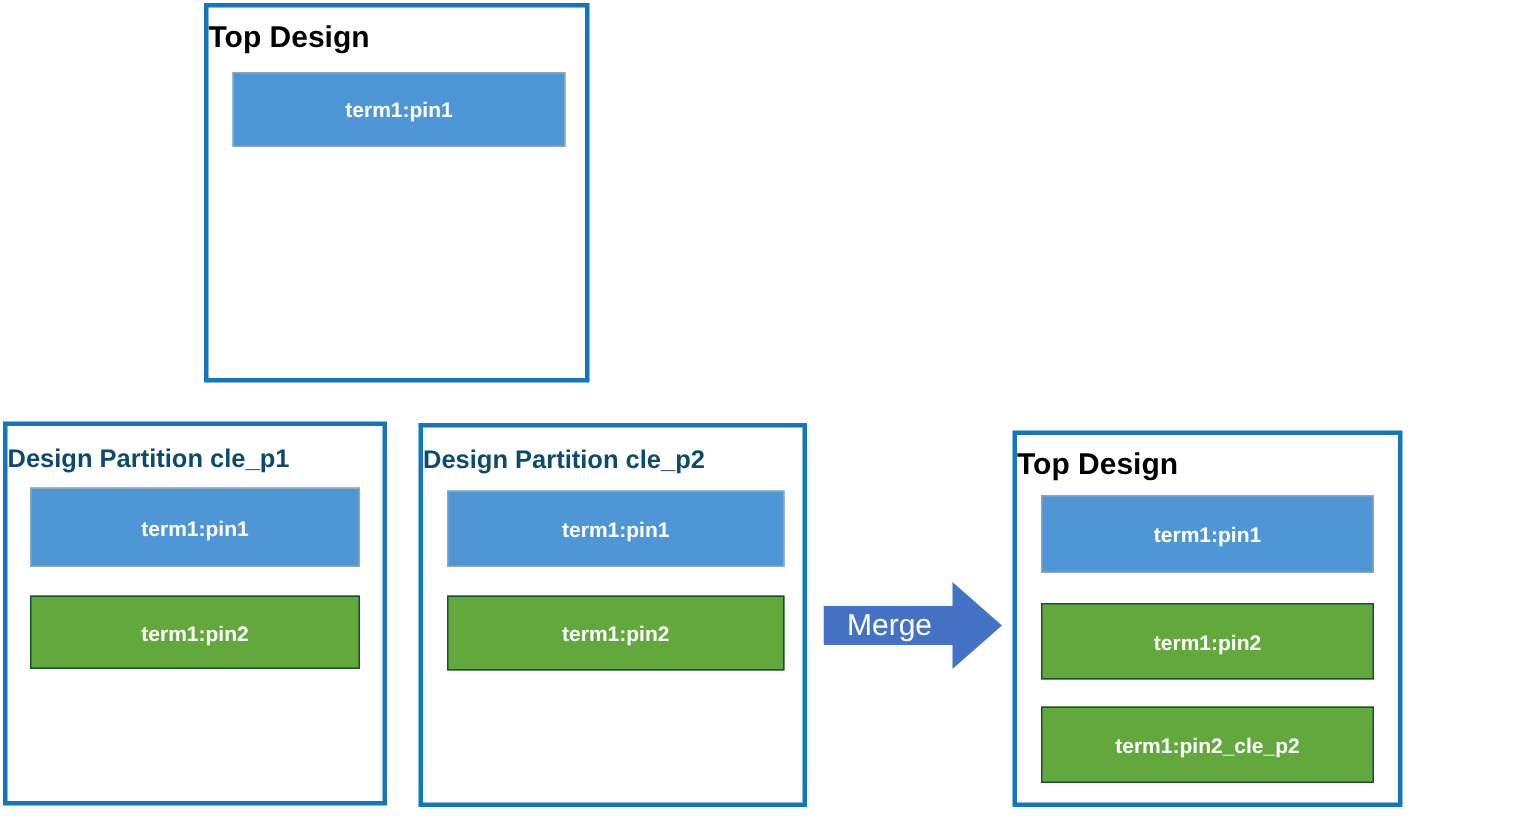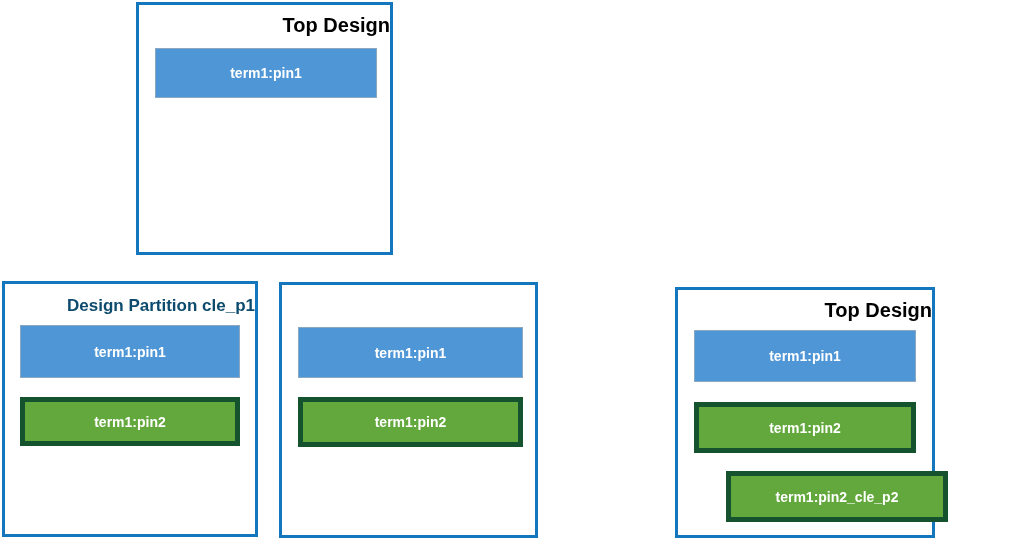--- a/index.html
+++ b/index.html
@@ -18,21 +18,21 @@
   .outer-box {
     position: absolute;
     background: #ffffff;
     border: 3px solid #1477be;
     box-sizing: border-box;
   }
   .box-title {
     position: absolute;
     left: 0;
     width: 100%;
-    text-align: right;
+    text-align: left;
     font-weight: bold;
     white-space: nowrap;
   }
   .top-title {
     top: 9px;
     color: #000000;
     font-size: 20px;
   }
   .part-title {
     top: 12px;
@@ -49,21 +49,21 @@
     font-weight: bold;
     font-size: 14px;
     white-space: nowrap;
   }
   .pin.blue {
     background: #4f96d6;
     border: 1px solid #8aa8c0;
   }
   .pin.green {
     background: #63a83c;
-    border: 5px solid #14532d;
+    border: 1px solid #14532d;
   }
   #merge-arrow {
     position: absolute;
     left: 549px;
     top: 385px;
     width: 121px;
     height: 64px;
   }
   #merge-arrow svg {
     position: absolute;
@@ -94,25 +94,32 @@
     <div class="pin blue" style="left:16px; top:43px; width:222px; height:50px;">term1:pin1</div>
   </div>
 
   <div class="outer-box" style="left:2px; top:281px; width:256px; height:256px;">
     <div class="box-title part-title">Design Partition cle_p1</div>
     <div class="pin blue" style="left:15px; top:41px; width:220px; height:53px;">term1:pin1</div>
     <div class="pin green" style="left:15px; top:113px; width:220px; height:49px;">term1:pin2</div>
   </div>
 
   <div class="outer-box" style="left:279px; top:282px; width:259px; height:256px;">
+    <div class="box-title part-title">Design Partition cle_p2</div>
     <div class="pin blue" style="left:16px; top:42px; width:225px; height:51px;">term1:pin1</div>
     <div class="pin green" style="left:16px; top:112px; width:225px; height:50px;">term1:pin2</div>
   </div>
 
+  <div id="merge-arrow">
+    <svg width="121" height="64" viewBox="0 0 121 64">
+      <polygon points="0,19 86,19 86,3 119,32 86,61 86,45 0,45" fill="#4472c4"></polygon>
+    </svg>
+    <span id="merge-label">Merge</span>
+  </div>
 
   <div class="outer-box" style="left:675px; top:287px; width:260px; height:251px;">
     <div class="box-title top-title">Top Design</div>
     <div class="pin blue" style="left:16px; top:40px; width:222px; height:52px;">term1:pin1</div>
     <div class="pin green" style="left:16px; top:112px; width:222px; height:51px;">term1:pin2</div>
-    <div class="pin green" style="left:16px; top:181px; width:222px; height:51px;margin-left:32px;">term1:pin2_cle_p2</div>
+    <div class="pin green" style="left:16px; top:181px; width:222px; height:51px;">term1:pin2_cle_p2</div>
   </div>
 
 </div>
 
 </body></html>

